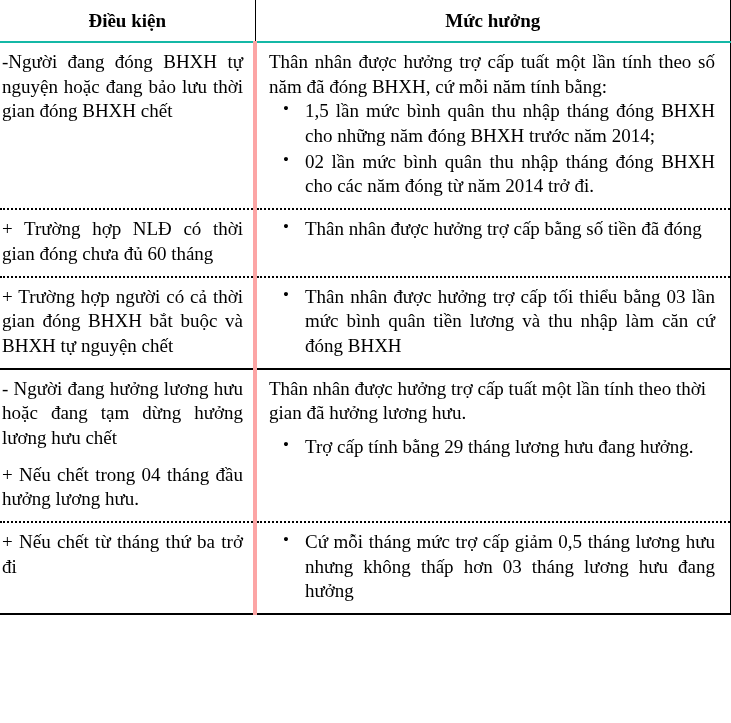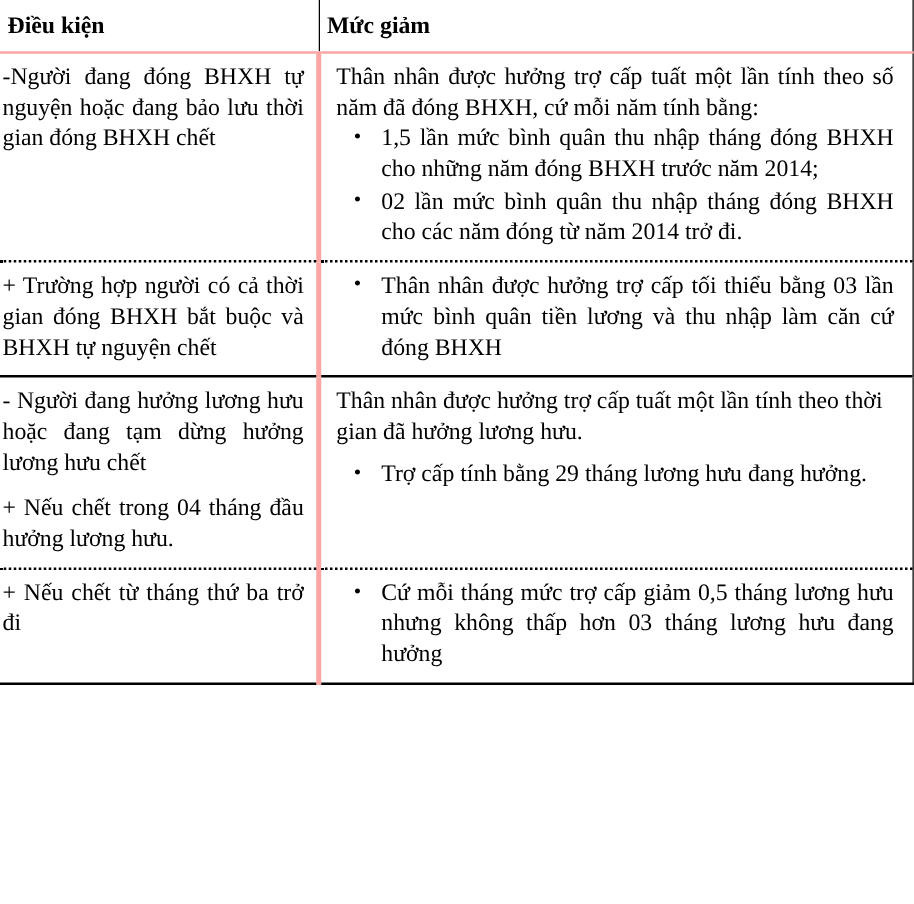--- a/index.html
+++ b/index.html
@@ -21,24 +21,25 @@
     table-layout: fixed;
   }
 
   .col-cond { width: 255px; }
   .col-benefit { width: 476px; }
 
   
   .hdr-cell {
     font-weight: bold;
     font-size: 19px;
+    text-align: center;
     vertical-align: middle;
     height: 41px;
     padding: 0 6px;
-    border-bottom: 2px solid #fca5a5;
+    border-bottom: 2px solid #14b8a6;
   }
   .hdr-cell.left-col {
     border-right: 1px solid #000;
   }
 
   
   .cell {
     vertical-align: top;
     font-size: 19px;
     line-height: 1.30;
@@ -107,36 +108,46 @@
 
 <table class="doc-table">
   <colgroup>
     <col class="col-cond">
     <col class="col-benefit">
   </colgroup>
   <tbody>
 
     <tr>
       <td class="hdr-cell left-col">Điều kiện</td>
-      <td class="hdr-cell col-benefit-edge">Mức giảm</td>
+      <td class="hdr-cell col-benefit-edge">Mức hưởng</td>
     </tr>
 
     <tr>
       <td class="cell left-col">
         <p class="para">-Người đang đóng BHXH tự nguyện hoặc đang bảo lưu thời gian đóng BHXH chết</p>
       </td>
       <td class="cell right-col col-benefit-edge">
         <p class="para">Thân nhân được hưởng trợ cấp tuất một lần tính theo số năm đã đóng BHXH, cứ mỗi năm tính bằng:</p>
         <ul class="bullets">
           <li>1,5 lần mức bình quân thu nhập tháng đóng BHXH cho những năm đóng BHXH trước năm 2014;</li>
           <li>02 lần mức bình quân thu nhập tháng đóng BHXH cho các năm đóng từ năm 2014 trở đi.</li>
         </ul>
       </td>
     </tr>
 
+    <tr class="sep-dotted">
+      <td class="cell left-col">
+        <p class="para">+ Trường hợp NLĐ có thời gian đóng chưa đủ 60 tháng</p>
+      </td>
+      <td class="cell right-col col-benefit-edge">
+        <ul class="bullets">
+          <li>Thân nhân được hưởng trợ cấp bằng số tiền đã đóng</li>
+        </ul>
+      </td>
+    </tr>
 
     <tr class="sep-dotted">
       <td class="cell left-col">
         <p class="para">+ Trường hợp người có cả thời gian đóng BHXH bắt buộc và BHXH tự nguyện chết</p>
       </td>
       <td class="cell right-col col-benefit-edge">
         <ul class="bullets">
           <li>Thân nhân được hưởng trợ cấp tối thiểu bằng 03 lần mức bình quân tiền lương và thu nhập làm căn cứ đóng BHXH</li>
         </ul>
       </td>

